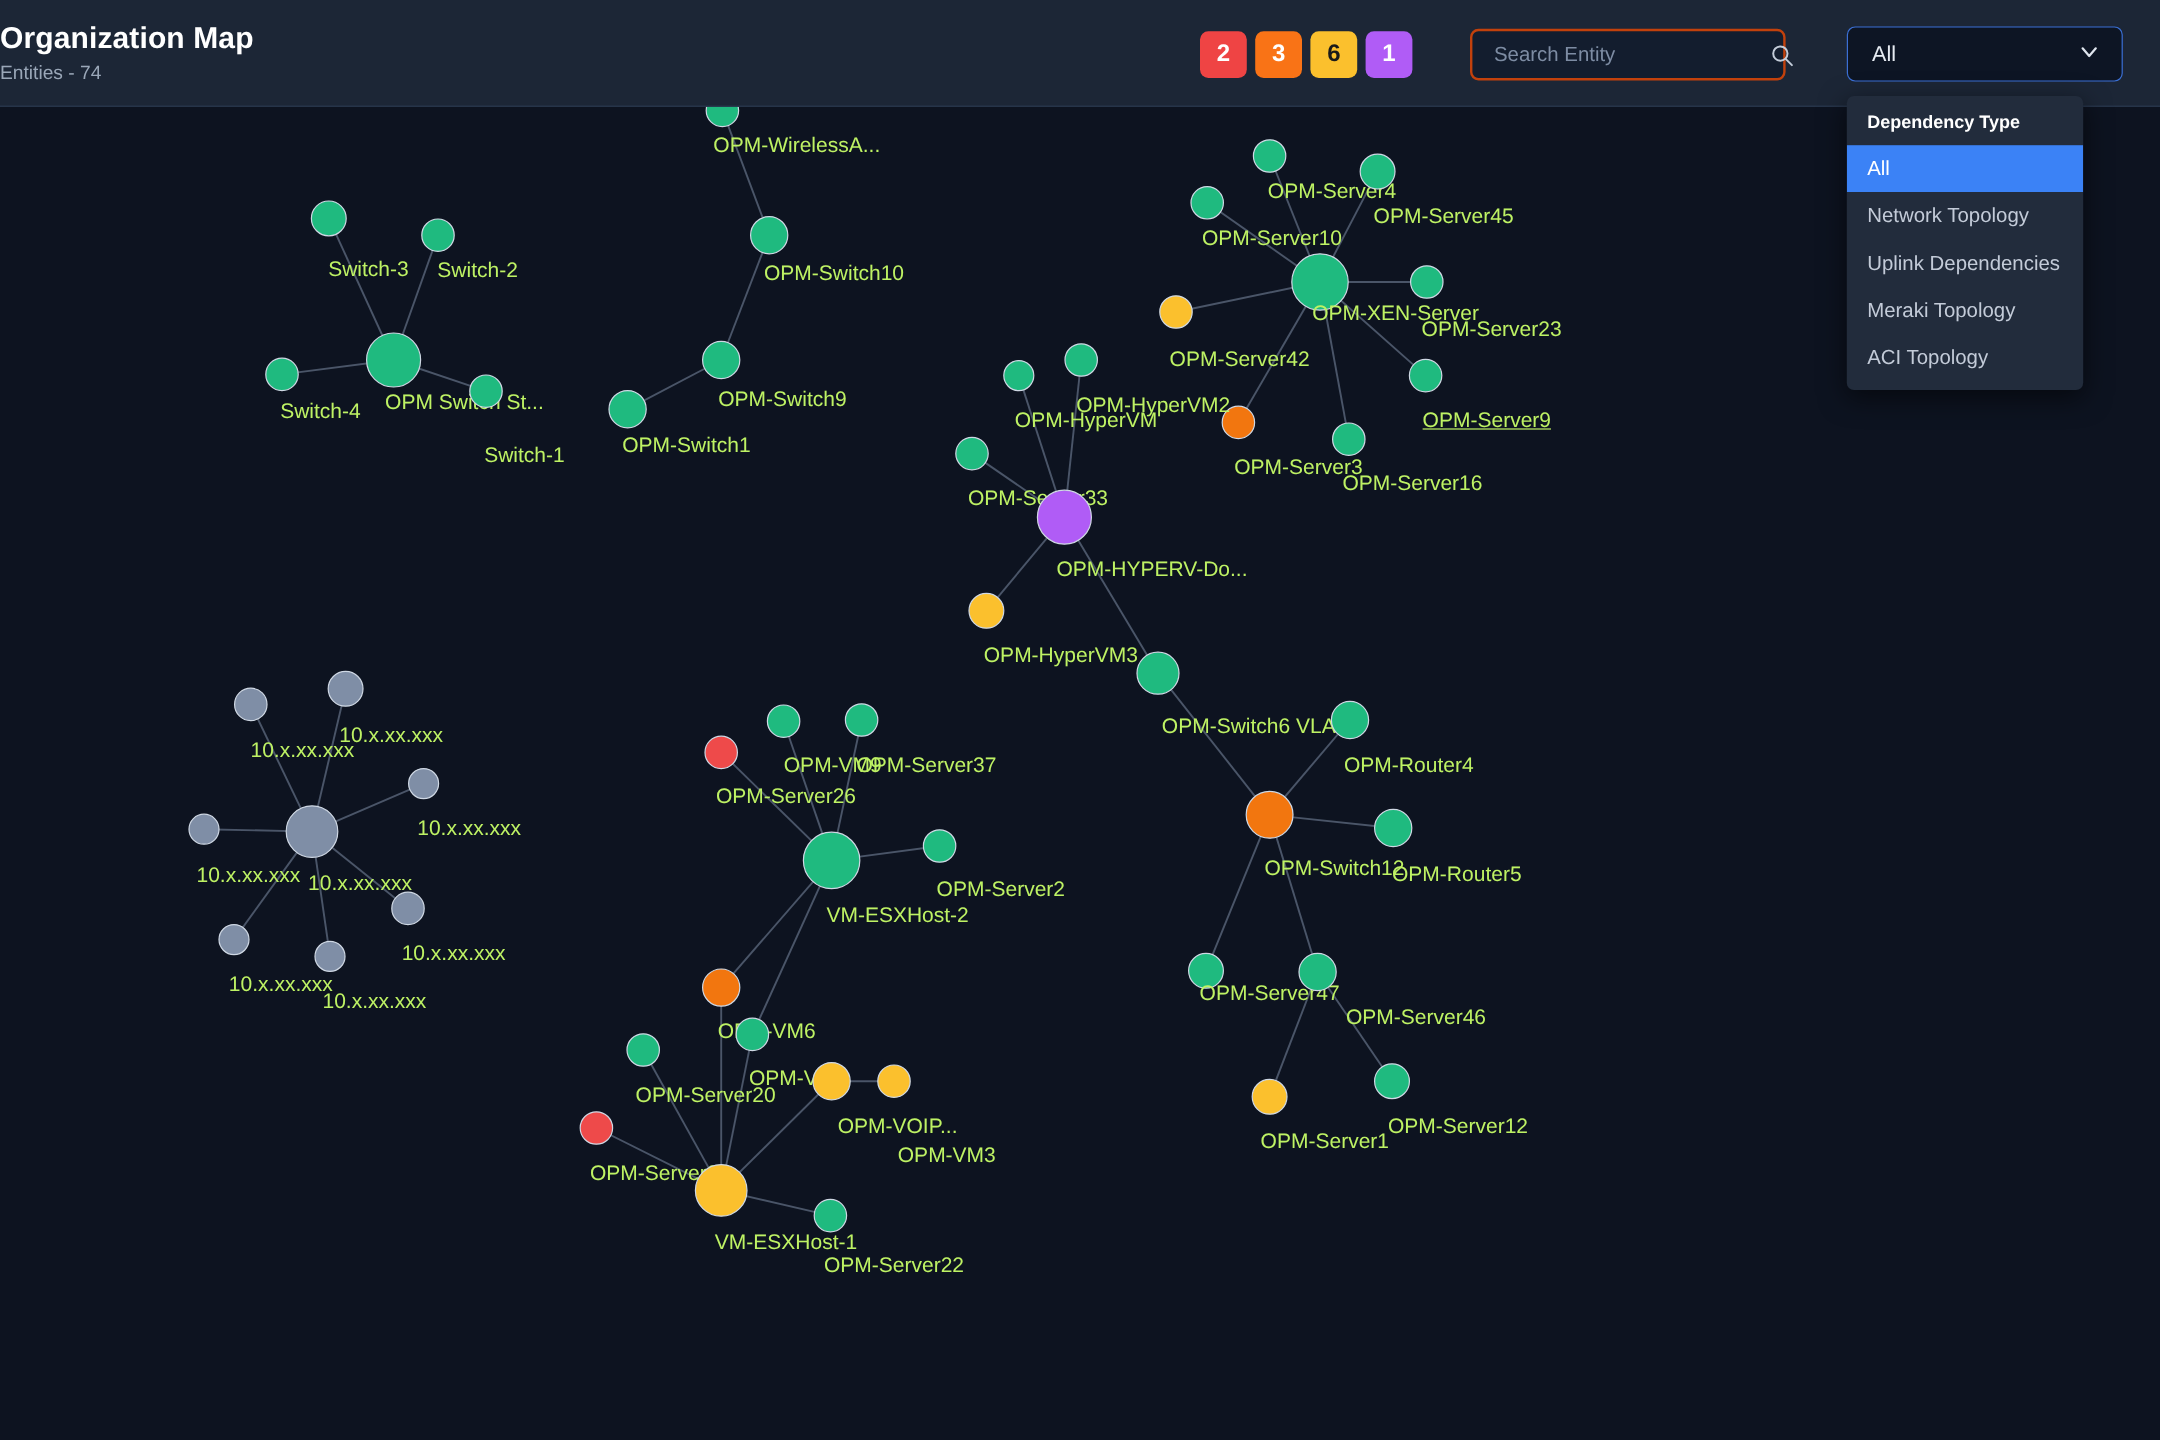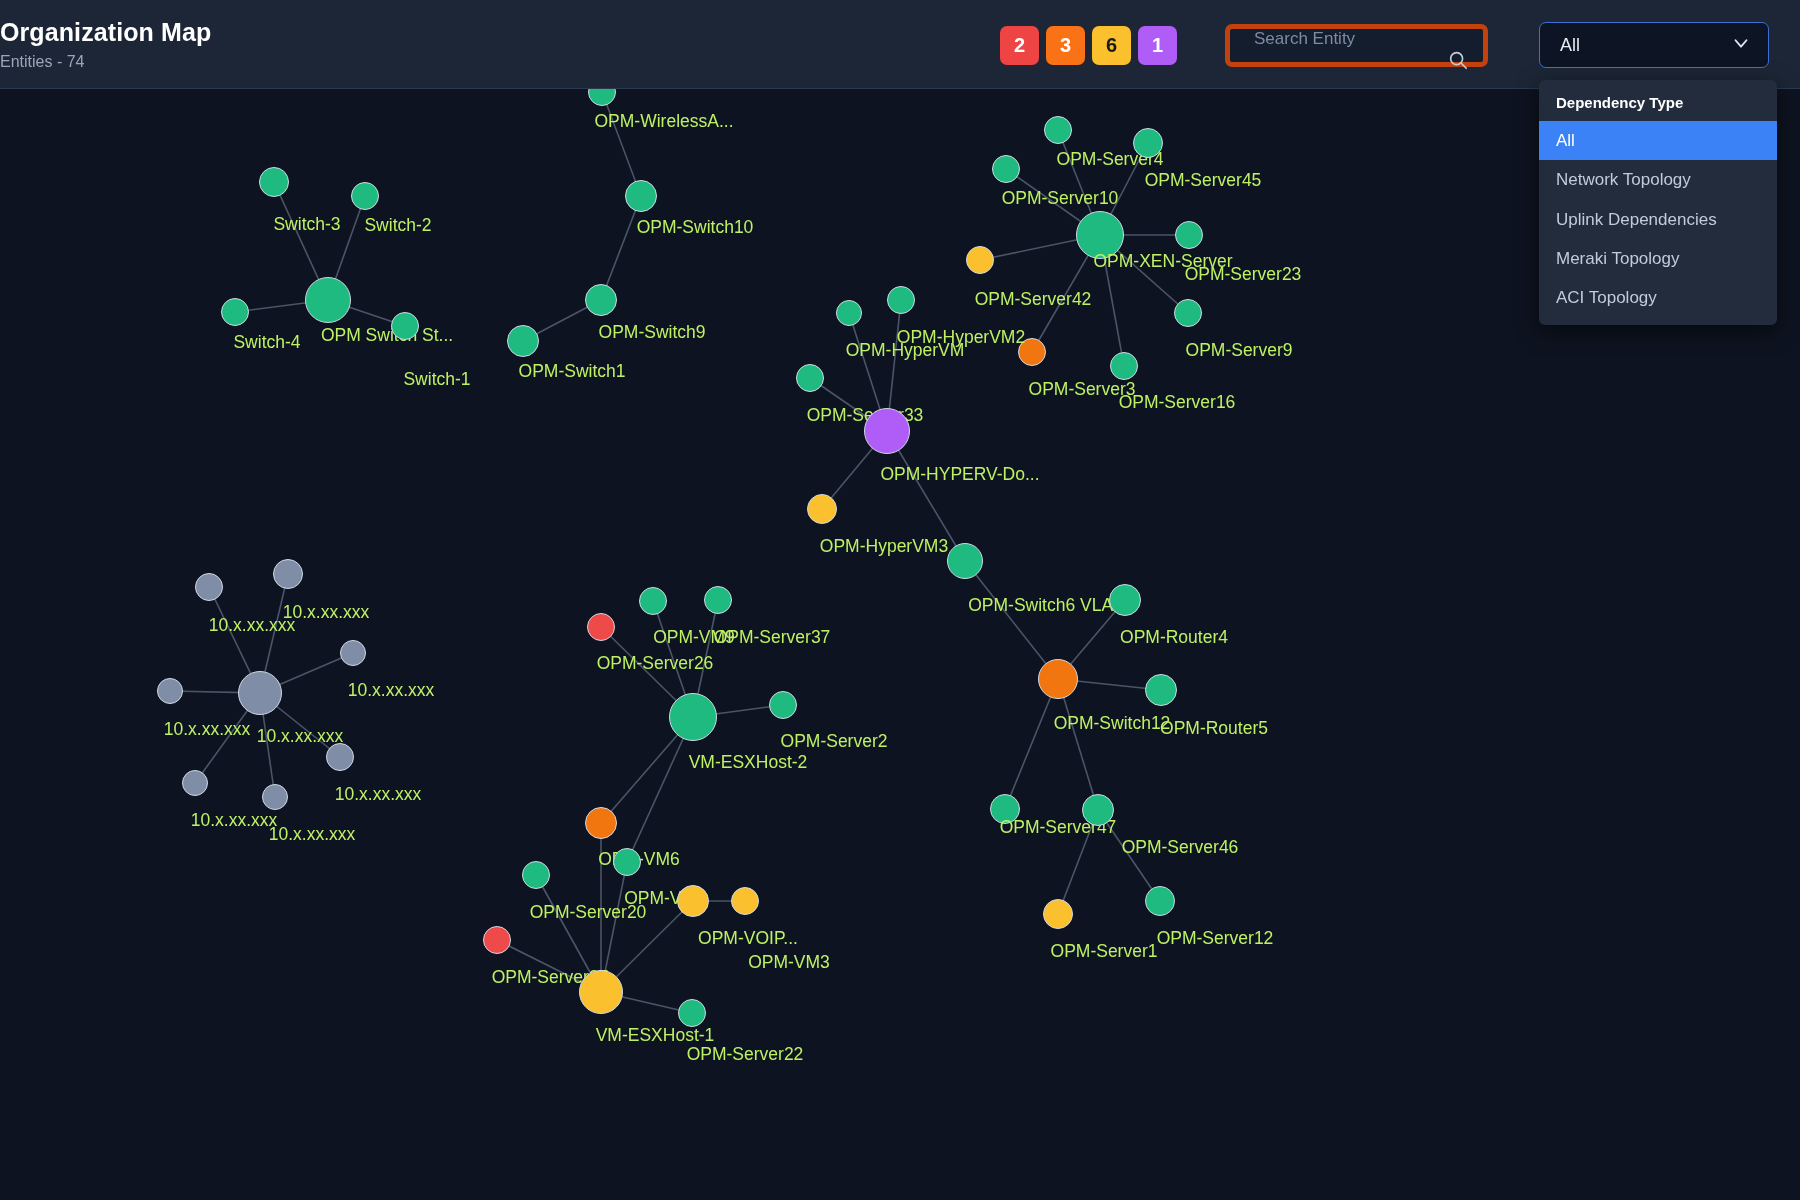--- a/index.html
+++ b/index.html
@@ -35,22 +35,22 @@
   .badge {
     width: 39px; height: 39px; border-radius: 7px;
     display: flex; align-items: center; justify-content: center;
     font-size: 20px; font-weight: bold; color: #ffffff;
   }
   .badge.b-yellow { color: #1a1a1a; }
 
   .search-wrap {
     position: absolute; left: 1225px; top: 24px;
     width: 263px; height: 43px;
-    background: #131d2e; border: 5px solid #c2410c; border-radius: 7px;
-    display: flex; align-items: flex-end; flex-direction: column;
+    background: #131d2e; border: 2px solid #c2410c; border-radius: 7px;
+    display: flex; align-items: center;
   }
   .search-input {
     flex: 1; background: transparent; border: none; outline: none;
     color: #d4dbe6; font-size: 17px;
     font-family: "Liberation Sans", sans-serif;
     padding: 0 8px 0 18px;
   }
   .search-input::placeholder { color: #7d8ca3; }
   .search-icon { margin-right: 14px; display: flex; }
 
@@ -59,21 +59,21 @@
     width: 230px; height: 46px;
     background: #0d1524; border: 1.6px solid #3b6fd4; border-radius: 7px;
     display: flex; align-items: center; justify-content: space-between;
     padding: 0 16px 0 20px; cursor: pointer;
   }
   .select-value { font-size: 18px; color: #e6ebf2; }
 
   
   .dropdown {
     position: absolute; left: 1539px; top: 80px;
-    width: 238px;
+    width: 197px;
     background: #222c3c;
     border-radius: 6px;
     overflow: hidden;
     box-shadow: 0 6px 22px rgba(0,0,0,.55);
     z-index: 60;
     padding-bottom: 8px;
   }
   .dd-header {
     padding: 14px 17px 10px 17px;
     font-size: 15px; font-weight: bold; color: #ffffff;
@@ -234,21 +234,21 @@
         <div class="nlabel" style="left: 1110px; top: 60px;">OPM-Server4</div>
         <div class="node" title="OPM-Server45" style="left: 1148px; top: 54px; width: 30px; height: 30px; background: rgb(31, 186, 127);"></div>
         <div class="nlabel" style="left: 1203px; top: 81px;">OPM-Server45</div>
         <div class="node" title="OPM-XEN-Server" style="left: 1100px; top: 146px; width: 48px; height: 48px; background: rgb(31, 186, 127);"></div>
         <div class="nlabel" style="left: 1163px; top: 162px;">OPM-XEN-Server</div>
         <div class="node" title="OPM-Server23" style="left: 1189px; top: 146px; width: 28px; height: 28px; background: rgb(31, 186, 127);"></div>
         <div class="nlabel" style="left: 1243px; top: 175px;">OPM-Server23</div>
         <div class="node" title="OPM-Server42" style="left: 980px; top: 171px; width: 28px; height: 28px; background: rgb(251, 192, 45);"></div>
         <div class="nlabel" style="left: 1033px; top: 200px;">OPM-Server42</div>
         <div class="node" title="OPM-Server9" style="left: 1188px; top: 224px; width: 28px; height: 28px; background: rgb(31, 186, 127);"></div>
-        <div class="nlabel" style="left: 1239px; top: 251px;">OPM-Server9</div>
+        <div class="nlabel" style="left: 1239px; top: 251px; text-decoration: underline;">OPM-Server9</div>
         <div class="node" title="OPM-Server3" style="left: 1032px; top: 263px; width: 28px; height: 28px; background: rgb(242, 118, 15);"></div>
         <div class="nlabel" style="left: 1082px; top: 290px;">OPM-Server3</div>
         <div class="node" title="OPM-Server16" style="left: 1124px; top: 277px; width: 28px; height: 28px; background: rgb(31, 186, 127);"></div>
         <div class="nlabel" style="left: 1177px; top: 303px;">OPM-Server16</div>
         <div class="node" title="OPM-HyperVM" style="left: 849px; top: 224px; width: 26px; height: 26px; background: rgb(31, 186, 127);"></div>
         <div class="nlabel" style="left: 905px; top: 251px;">OPM-HyperVM</div>
         <div class="node" title="OPM-HyperVM2" style="left: 901px; top: 211px; width: 28px; height: 28px; background: rgb(31, 186, 127);"></div>
         <div class="nlabel" style="left: 961px; top: 238px;">OPM-HyperVM2</div>
         <div class="node" title="OPM-Server33" style="left: 810px; top: 289px; width: 28px; height: 28px; background: rgb(31, 186, 127);"></div>
         <div class="nlabel" style="left: 865px; top: 316px;">OPM-Server33</div>

